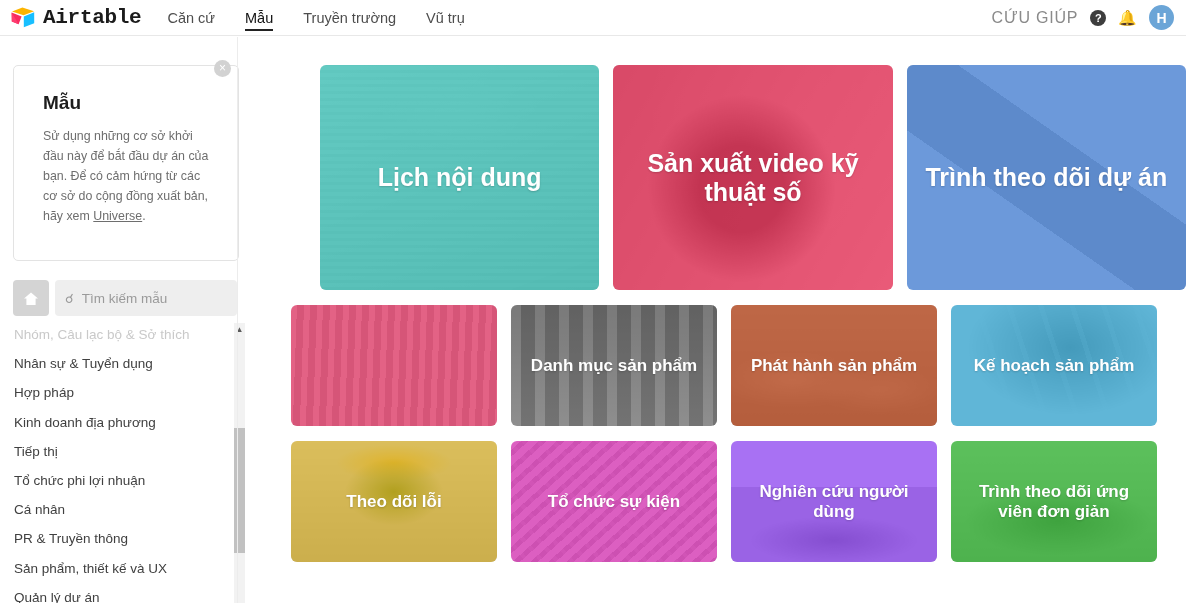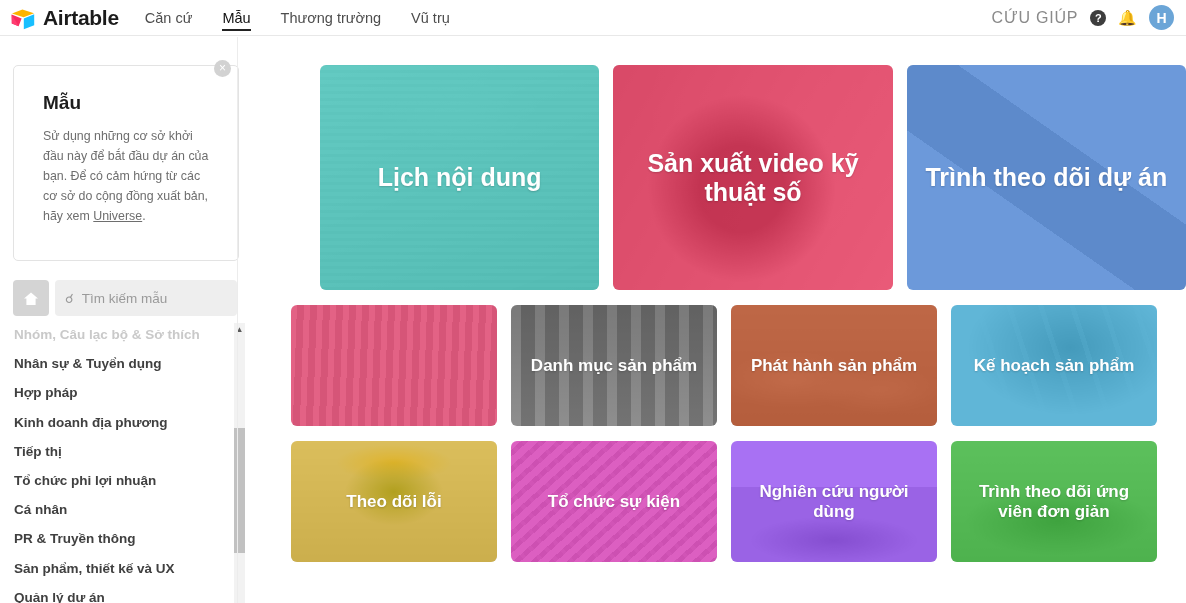--- a/index.html
+++ b/index.html
@@ -11,21 +11,21 @@
   }
 
   
   .header {
     position: absolute; top: 0; left: 0;
     width: 1186px; height: 36px;
     background: #ffffff;
     border-bottom: 1px solid #e8e8e8;
     display: flex; align-items: center;
   }
-  .logo-wrap { display: flex; align-items: flex-end; margin-left: 10px; }
+  .logo-wrap { display: flex; align-items: flex-start; margin-left: 10px; font-family: Liberation Mono, monospace; }
   .logo-mark { width: 26px; height: 22px; position: relative; margin-right: 7px; }
   .logo-text { font-size: 21px; font-weight: bold; color: #1b1b1b; letter-spacing: -.3px; }
 
   .nav { display: flex; margin-left: 26px; height: 36px; }
   .nav-item {
     font-size: 14.5px; color: #4d4d4d; margin-right: 30px;
     height: 36px; line-height: 36px; position: relative; cursor: pointer;
     white-space: nowrap;
   }
   .nav-item.active { color: #111; }
@@ -85,21 +85,21 @@
   }
   .search-box {
     width: 182px; height: 36px; border-radius: 4px; background: #eeeeee;
     display: flex; align-items: center; padding-left: 10px; cursor: text;
   }
   .search-ico { color: #9a9a9a; font-size: 13px; margin-right: 8px; }
   .search-ph { font-size: 13.5px; color: #9a9a9a; }
 
   .cat-list {
     position: absolute; left: 0; top: 283px;
-    width: 253px; height: 283px; overflow: hidden; font-weight: bold;
+    width: 253px; height: 283px; overflow: hidden;
   }
   .cat-item {
     font-size: 13.5px; color: #404040;
     height: 29.2px; line-height: 29.2px;
     padding-left: 14px; cursor: pointer; white-space: nowrap;
   }
   .cat-item.clipped { color: #c9c9c9; }
 
   .scrollbar {
     position: absolute; right: 8px; top: 286px;
@@ -215,21 +215,21 @@
         <path d="M1.6 6.6 L11.6 10.6 L8.6 18.2 L1.6 15.4 Z" fill="#f82b60"></path>
         <path d="M1.6 6.6 L8.6 18.2 L2.2 15.6 Z" fill="#ff3d71"></path>
       </svg>
     </span>
     <span class="logo-text">Airtable</span>
   </div>
 
   <nav class="nav">
     <span class="nav-item">Căn cứ</span>
     <span class="nav-item active">Mẫu</span>
-    <span class="nav-item">Thương trường</span>
+    <span class="nav-item">Truyền trường</span>
     <span class="nav-item">Vũ trụ</span>
   </nav>
 
   <div class="header-right">
     <span class="help-label">CỨU GIÚP</span>
     <span class="help-icon">?</span>
     <span class="bell-icon">🔔</span>
     <span class="avatar">H</span>
   </div>
 </div>

